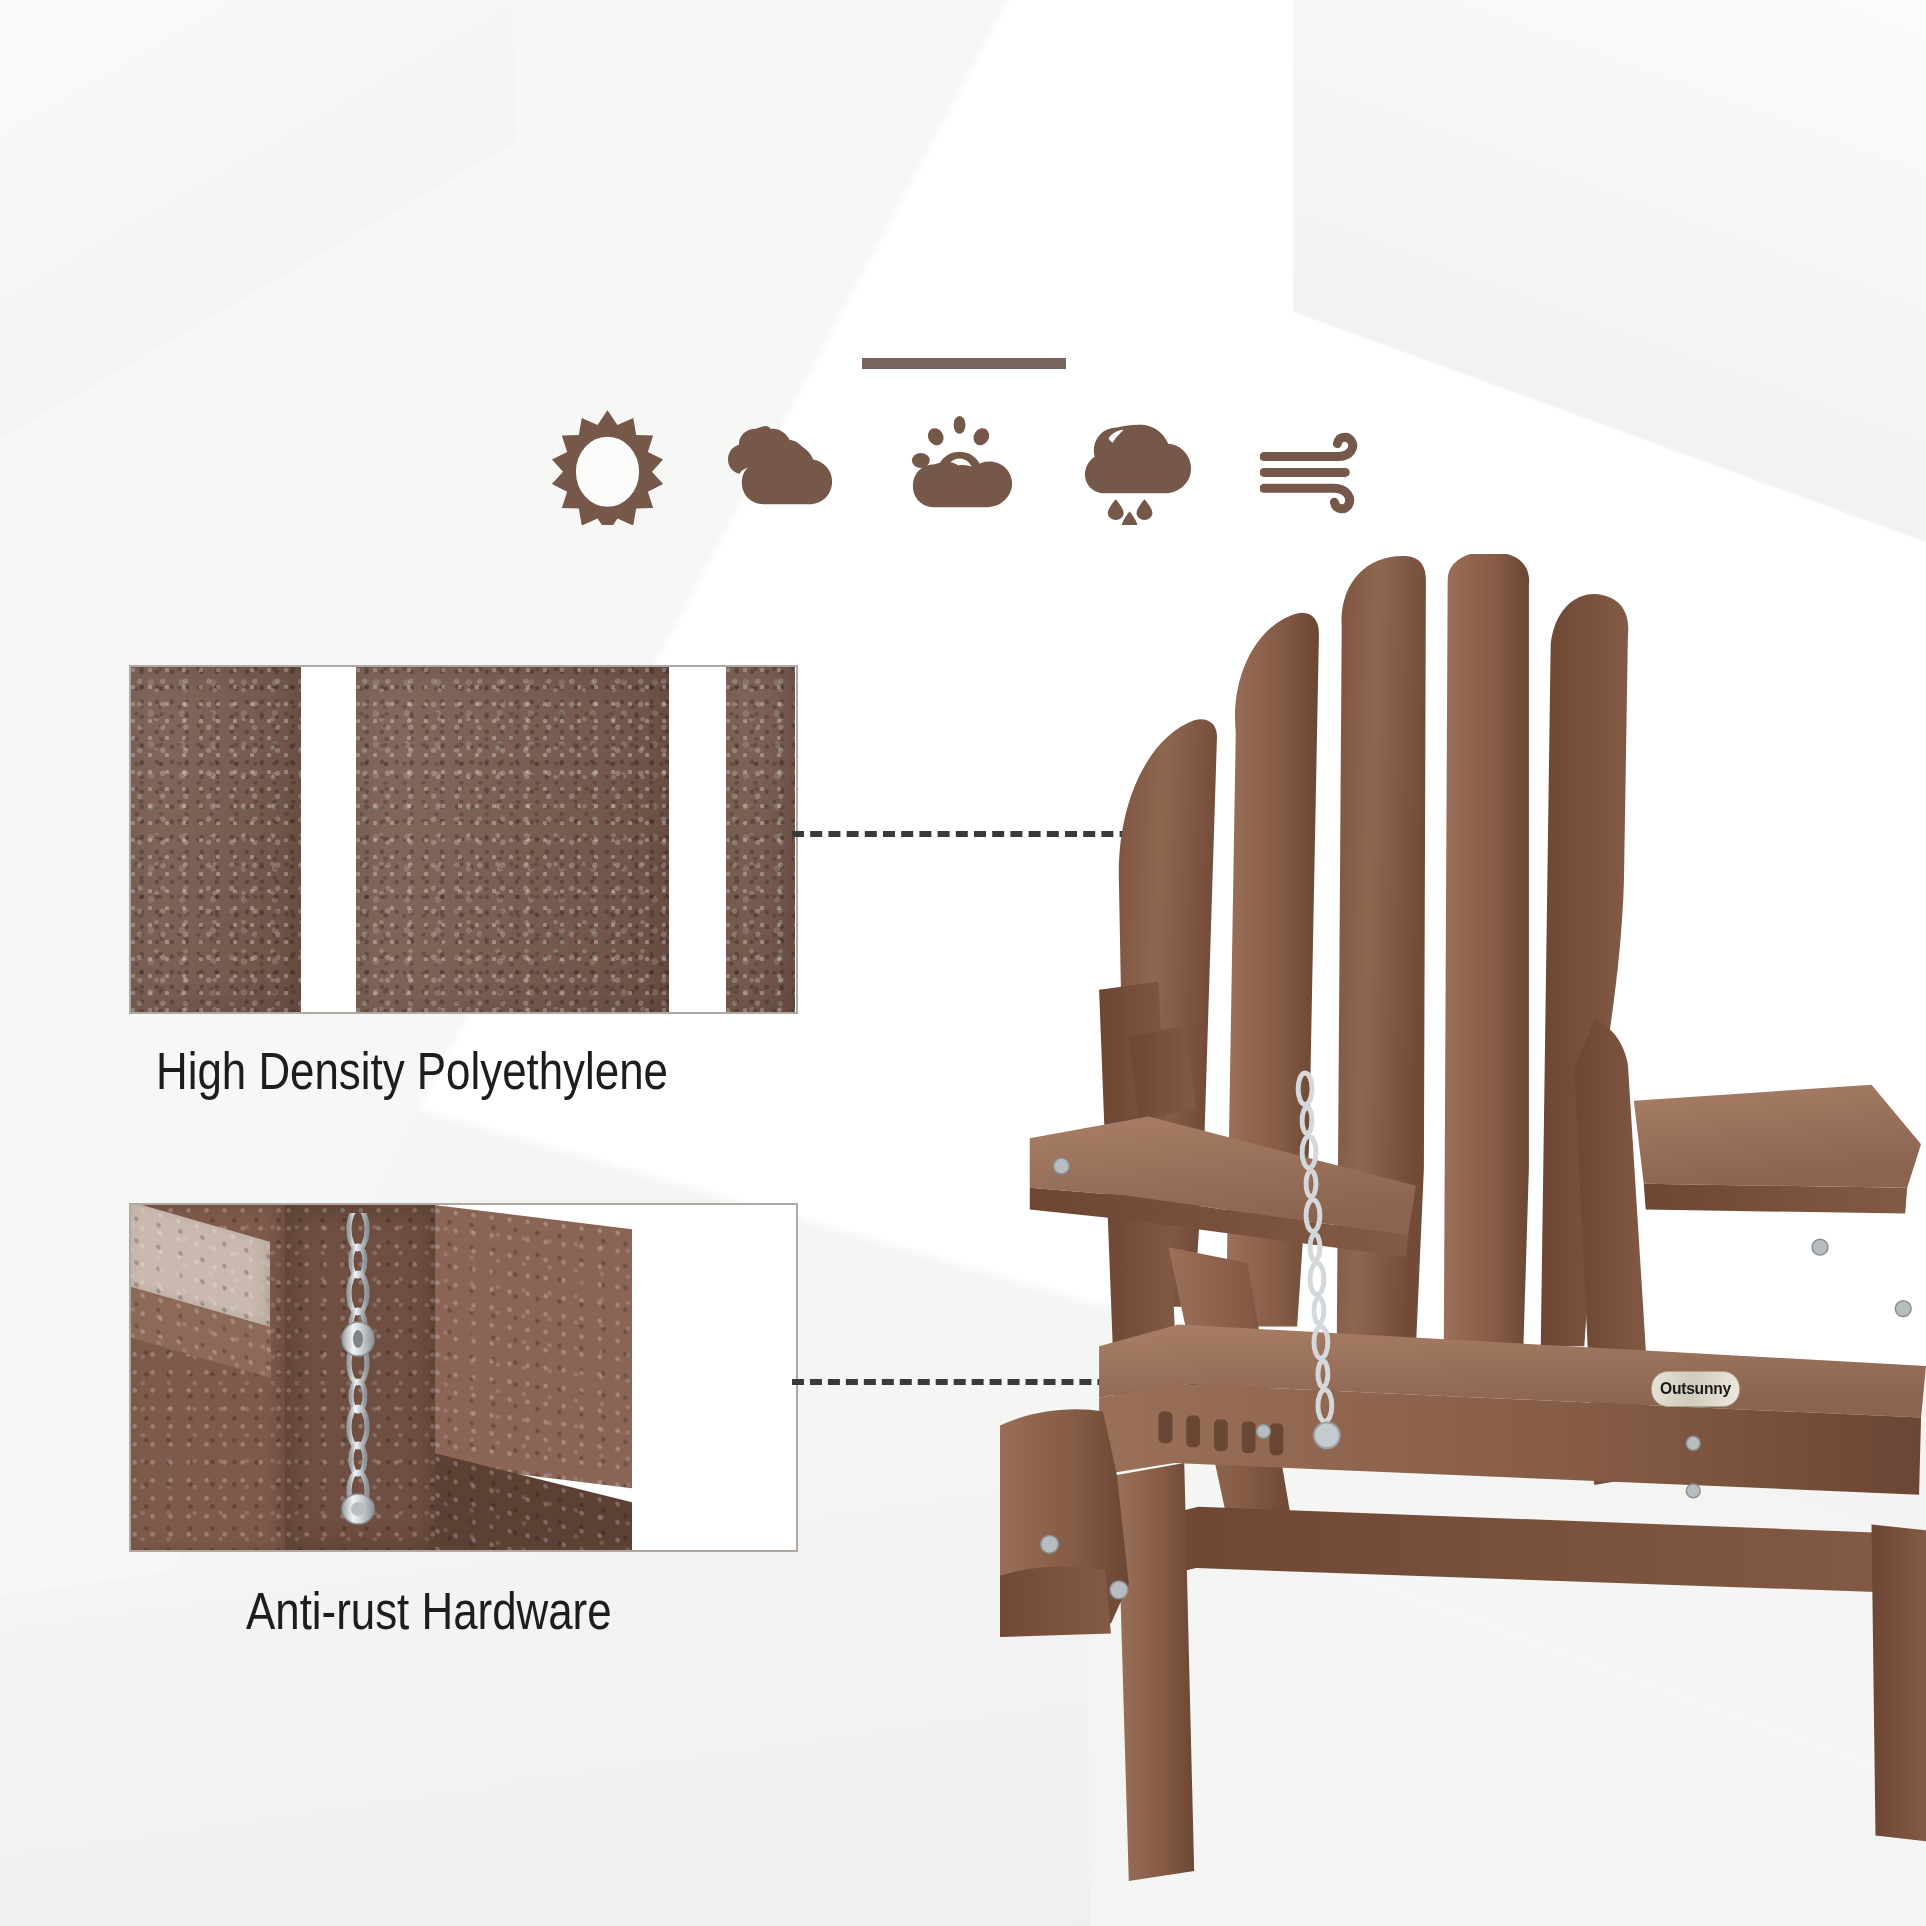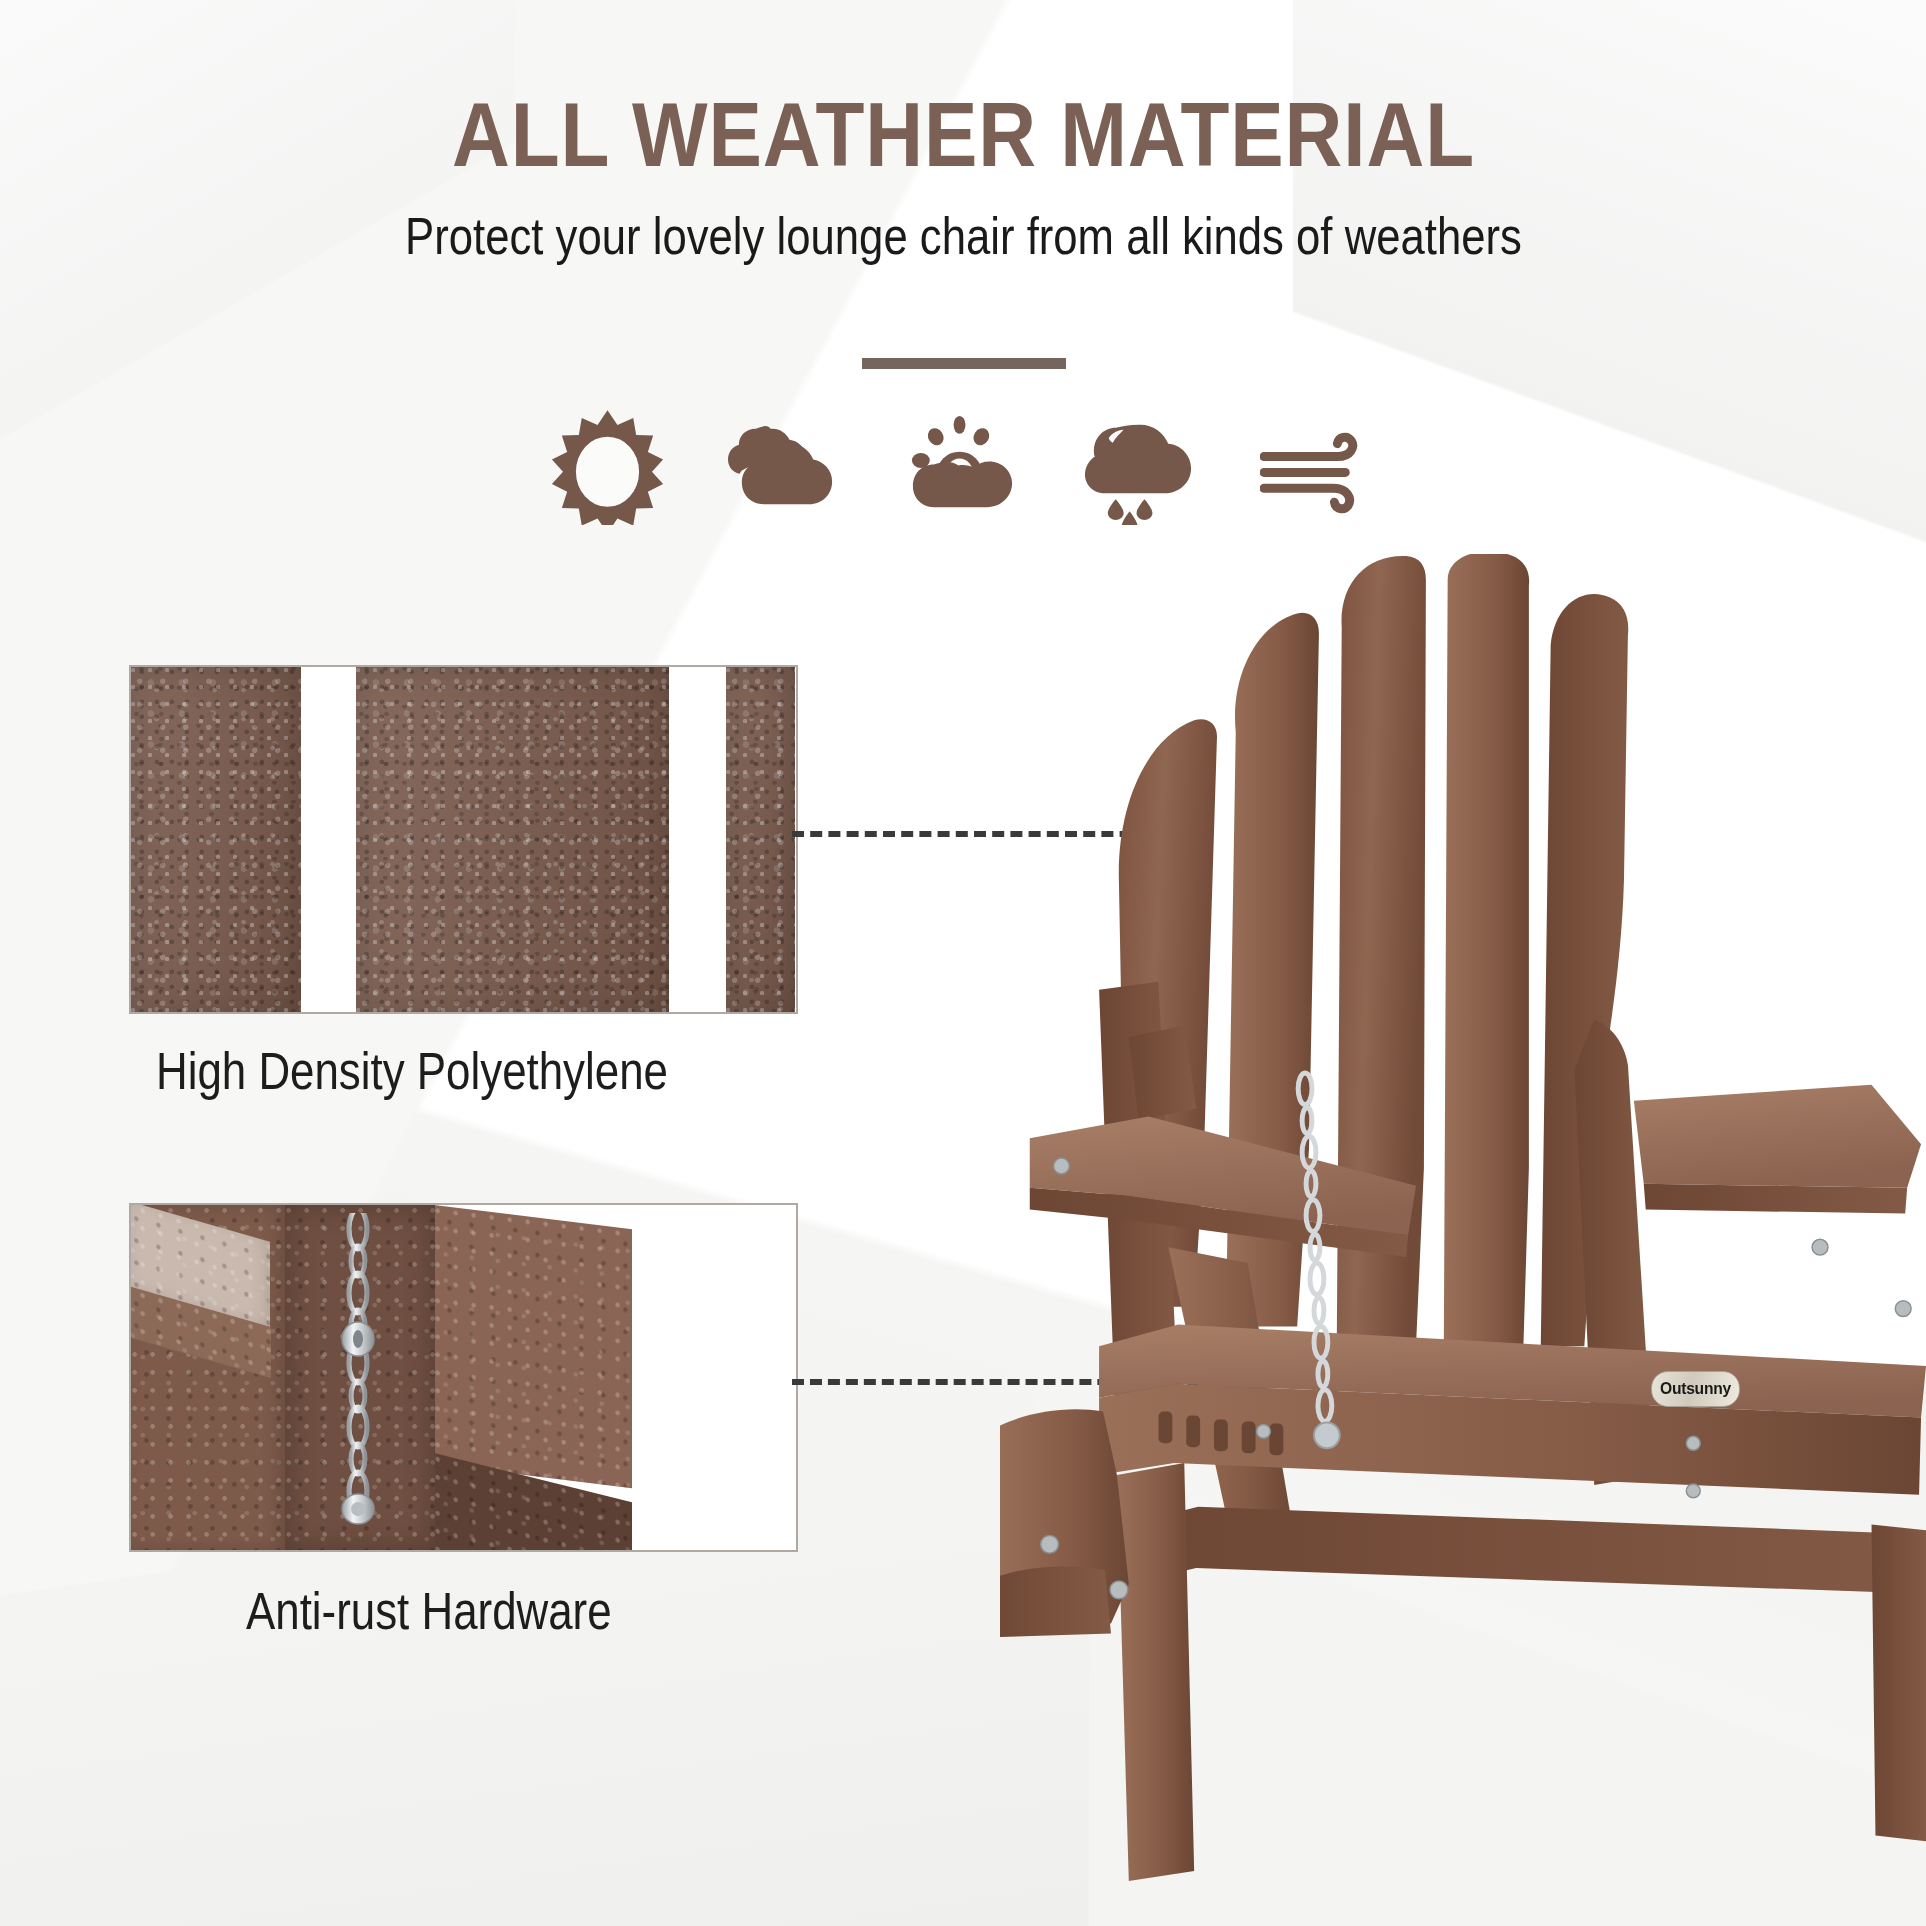--- a/index.html
+++ b/index.html
@@ -278,24 +278,20 @@
 <body>
 
 <div id="page">
 
   <div class="bg-facet facet-a"></div>
   <div class="bg-facet facet-b"></div>
   <div class="bg-facet facet-c"></div>
   <div class="bg-facet facet-d"></div>
   <div class="bg-facet facet-e"></div>
 
-  <div class="header">
-    <h1 class="title">ALL WEATHER MATERIAL</h1>
-    <p class="subtitle">Protect your lovely lounge chair from all kinds of weathers</p>
-  </div>
 
   <div class="divider"></div>
 
   <div class="icon-row">
 
     <div class="wicon">
       <svg viewBox="0 0 100 100" xmlns="http://www.w3.org/2000/svg">
         <path fill="#75584a" d="M50 2 L58.5 14.5 L72 8.5 L74.5 23 L89 23.5 L84.5 37.5 L97.5 44 L88 54.5 L97.5 65 L84.5 71.5 L89 85.5 L74.5 86 L72 100.5 L58.5 94.5 L50 107 L41.5 94.5 L28 100.5 L25.5 86 L11 85.5 L15.5 71.5 L2.5 65 L12 54.5 L2.5 44 L15.5 37.5 L11 23.5 L25.5 23 L28 8.5 L41.5 14.5 Z"></path>
         <ellipse cx="50" cy="54.5" rx="27" ry="30" fill="#fbfbfa"></ellipse>
       </svg>

